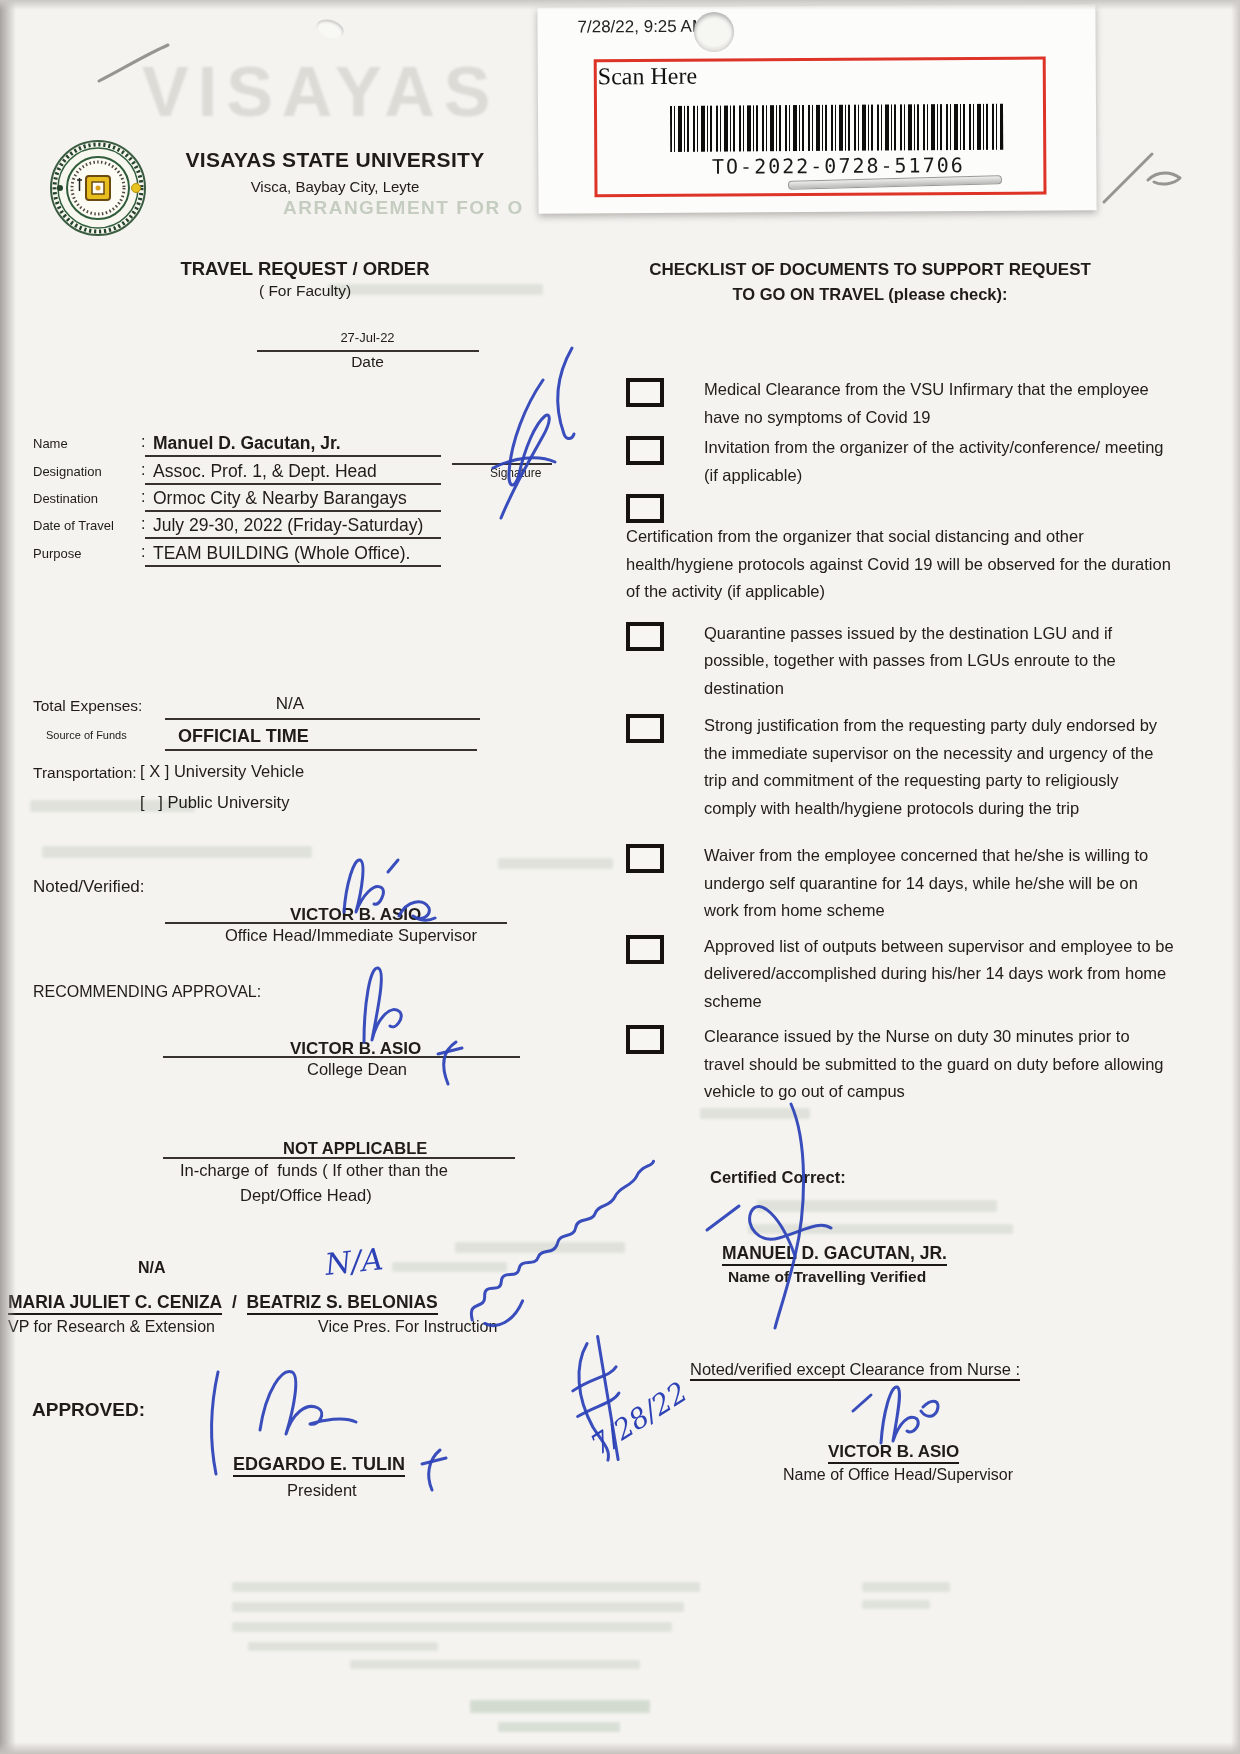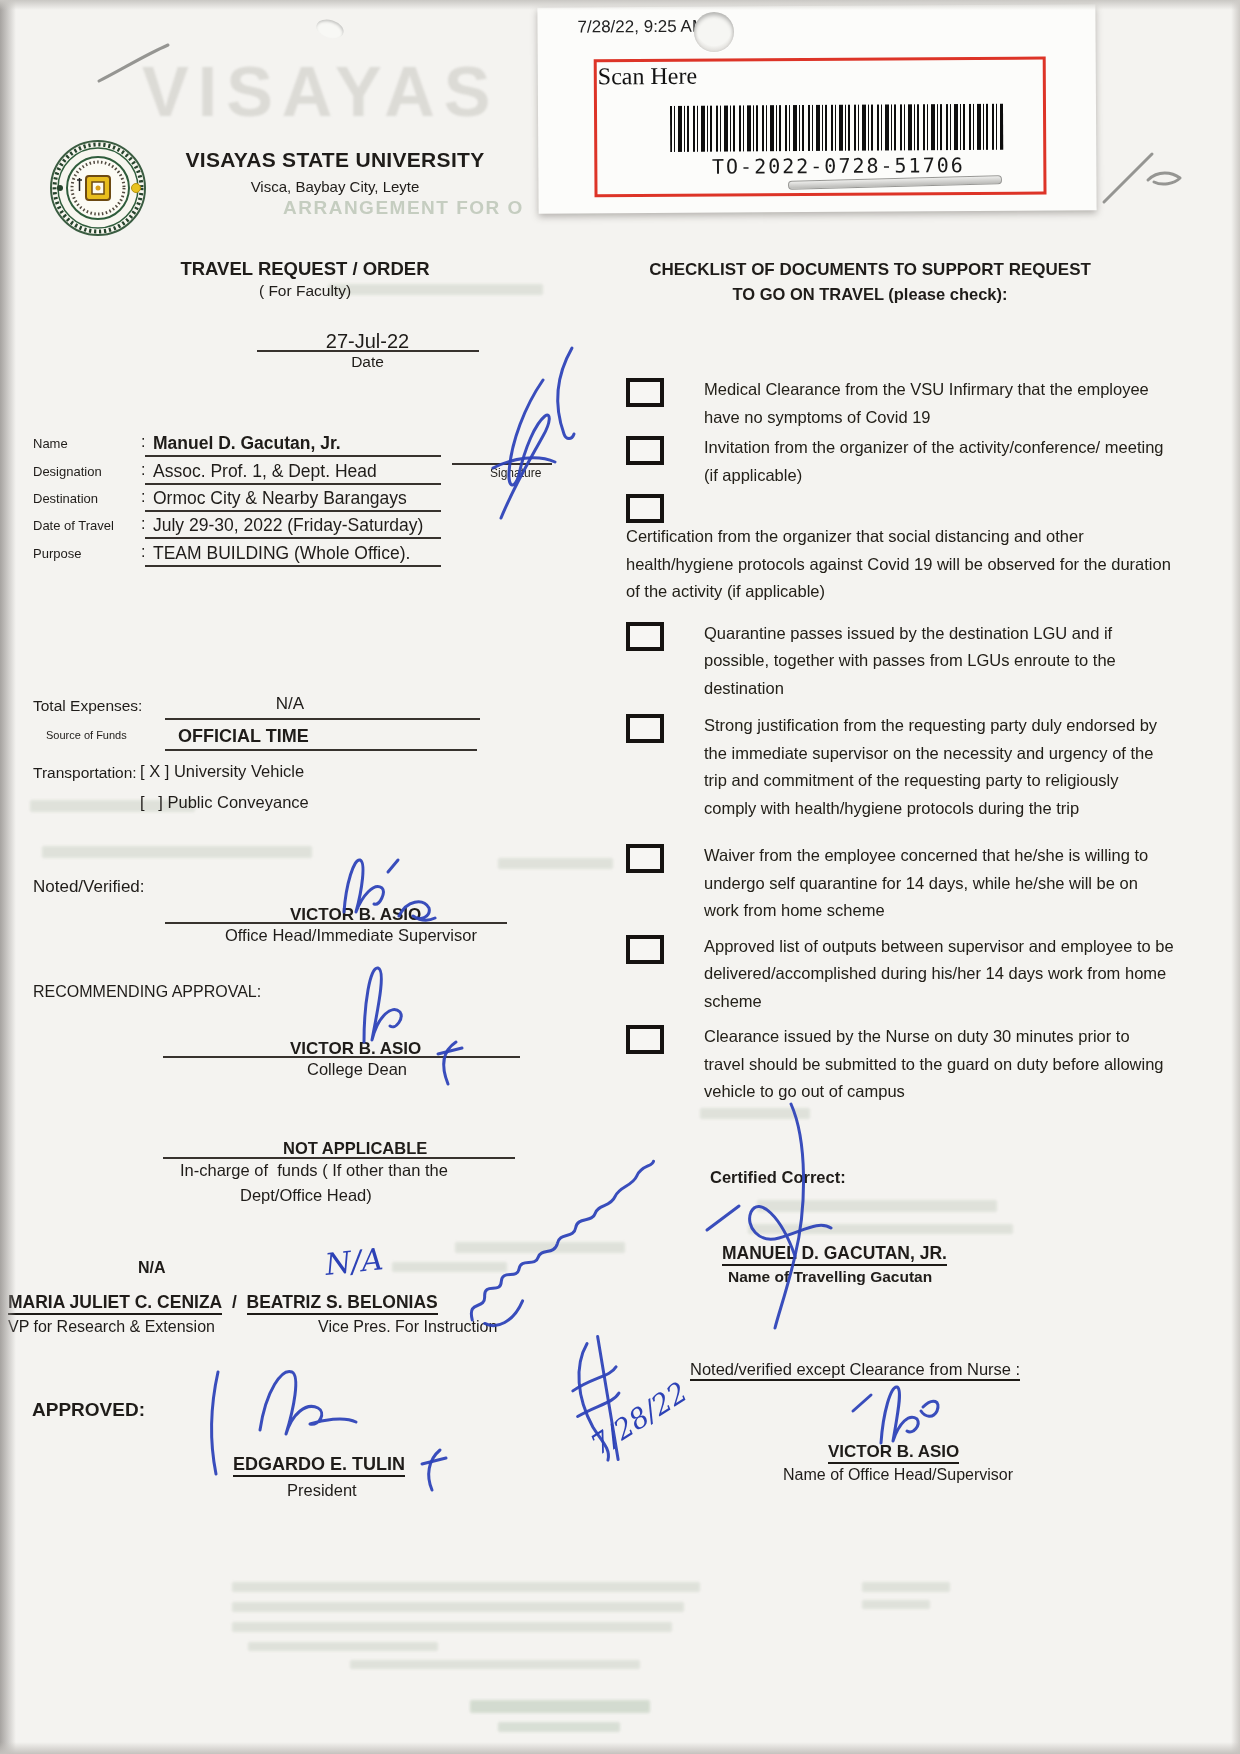--- a/index.html
+++ b/index.html
@@ -109,21 +109,21 @@
     <circle cx="88" cy="50" r="4.5" fill="#e8c21f" stroke="#b5920f"></circle>
     <circle cx="12" cy="50" r="3" fill="#26432c"></circle>
     <path d="M29,42 l5,0 M31.5,40 l0,13" stroke="#222" stroke-width="1.5" fill="none"></path>
   </svg>
 
   <div class="t b ctr" style="left:160px;top:148px;width:350px;font-size:21px;letter-spacing:.3px;">VISAYAS STATE UNIVERSITY</div>
   <div class="t ctr" style="left:160px;top:178px;width:350px;font-size:15px;">Visca, Baybay City, Leyte</div>
   <div class="t b ctr" style="left:150px;top:258px;width:310px;font-size:18.5px;">TRAVEL REQUEST / ORDER</div>
   <div class="t ctr" style="left:150px;top:282px;width:310px;font-size:15.5px;">( For Faculty)</div>
 
-  <div class="t ctr" style="left:255px;top:330px;width:225px;font-size:20px;">27-Jul-22</div>
+  <div class="t ctr" style="left:255px;top:330px;width:225px;font-size:13px;">27-Jul-22</div>
   <div class="rule" style="left:257px;top:350px;width:222px;"></div>
   <div class="t ctr" style="left:255px;top:353px;width:225px;font-size:15.5px;">Date</div>
 
   <div class="t" style="left:33px;top:436px;font-size:13px;">Name</div>
   <div class="t" style="left:141px;top:433px;font-size:16px;">:</div>
   <div class="t b" style="left:153px;top:433px;font-size:17.5px;">Manuel D. Gacutan, Jr.</div>
   <div class="rule" style="left:145px;top:455px;width:296px;"></div>
 
   <div class="t" style="left:33px;top:464px;font-size:13px;">Designation</div>
   <div class="t" style="left:141px;top:461px;font-size:16px;">:</div>
@@ -155,21 +155,21 @@
   <div class="t" style="left:33px;top:697px;font-size:15.5px;">Total Expenses:</div>
   <div class="t ctr" style="left:150px;top:694px;width:280px;font-size:17px;">N/A</div>
   <div class="rule" style="left:165px;top:718px;width:315px;"></div>
 
   <div class="t" style="left:46px;top:729px;font-size:11px;text-align:right;">Source of Funds</div>
   <div class="t b" style="left:178px;top:726px;font-size:18px;">OFFICIAL TIME</div>
   <div class="rule" style="left:165px;top:749px;width:312px;"></div>
 
   <div class="t" style="left:33px;top:764px;font-size:15.5px;">Transportation:</div>
   <div class="t" style="left:140px;top:762px;font-size:16.5px;white-space:pre;">[ X ] University Vehicle</div>
-  <div class="t" style="left:140px;top:793px;font-size:16.5px;white-space:pre;">[   ] Public Conveyance</div>
+  <div class="t" style="left:140px;top:793px;font-size:16.5px;white-space:pre;">[   ] Public University</div>
 
   <div class="t" style="left:33px;top:877px;font-size:17px;">Noted/Verified:</div>
   <svg class="sig" style="left:328px;top:850px;" width="85" height="75" viewBox="0 0 85 75">
     <path d="M16,62 C18,34 26,8 32,10 C38,12 34,40 28,62 C34,46 46,32 54,38 C58,42 52,56 46,54"></path>
     <path d="M60,22 L70,10"></path>
   </svg>
   <div class="t b" style="left:290px;top:905px;font-size:17px;">VICTOR B. ASIO</div>
   <svg class="sig" style="left:395px;top:896px;" width="42" height="30" viewBox="0 0 42 30">
     <path d="M4,20 C12,4 28,2 34,12 C36,20 26,26 18,20 C24,24 32,26 40,22"></path>
   </svg>
@@ -253,21 +253,21 @@
     </div>
   </div>
 
   <div class="t b" style="left:710px;top:1168px;font-size:16.5px;">Certified Correct:</div>
   <svg class="sig" style="left:693px;top:1088px;" width="170" height="245" viewBox="0 0 170 245">
     <path d="M98,16 C114,52 114,118 102,168 C94,202 86,224 82,240"></path>
     <path d="M102,168 C88,128 66,108 58,124 C52,138 66,156 86,150 C110,143 126,132 138,140"></path>
     <path d="M14,142 L46,118"></path>
   </svg>
   <div class="t b" style="left:722px;top:1243px;font-size:17.5px;"><span class="uline">MANUEL D. GACUTAN, JR.</span></div>
-  <div class="t b" style="left:728px;top:1268px;font-size:15.5px;">Name of Travelling Gacutan</div>
+  <div class="t b" style="left:728px;top:1268px;font-size:15.5px;">Name of Travelling Verified</div>
 
   <div class="t" style="left:690px;top:1360px;font-size:16.5px;"><span class="uline">Noted/verified except Clearance from Nurse :</span></div>
 
   <svg class="sig" style="left:462px;top:1282px;transform:rotate(-36deg);transform-origin:left center;" width="255" height="75" viewBox="0 0 255 75">
     <path d="M8,44 C16,24 24,44 32,32 C40,20 46,40 54,30 C62,20 68,38 76,30 C84,22 90,38 98,32 C106,26 112,40 122,32 C130,24 138,38 146,30 C154,22 162,36 170,30 C178,24 186,34 196,28 C206,22 216,30 226,24 C236,18 244,26 248,22" stroke-width="2.5"></path>
     <path d="M60,58 C40,70 22,66 16,54" stroke-width="2.5"></path>
   </svg>
   <svg class="sig" style="left:558px;top:1332px;transform:rotate(-15deg);" width="85" height="135" viewBox="0 0 85 135">
     <path d="M44,10 C26,28 20,60 28,92 C32,106 40,118 34,128" stroke-width="2.5"></path>
     <path d="M18,52 C40,44 58,48 66,40" stroke-width="2.5"></path>

